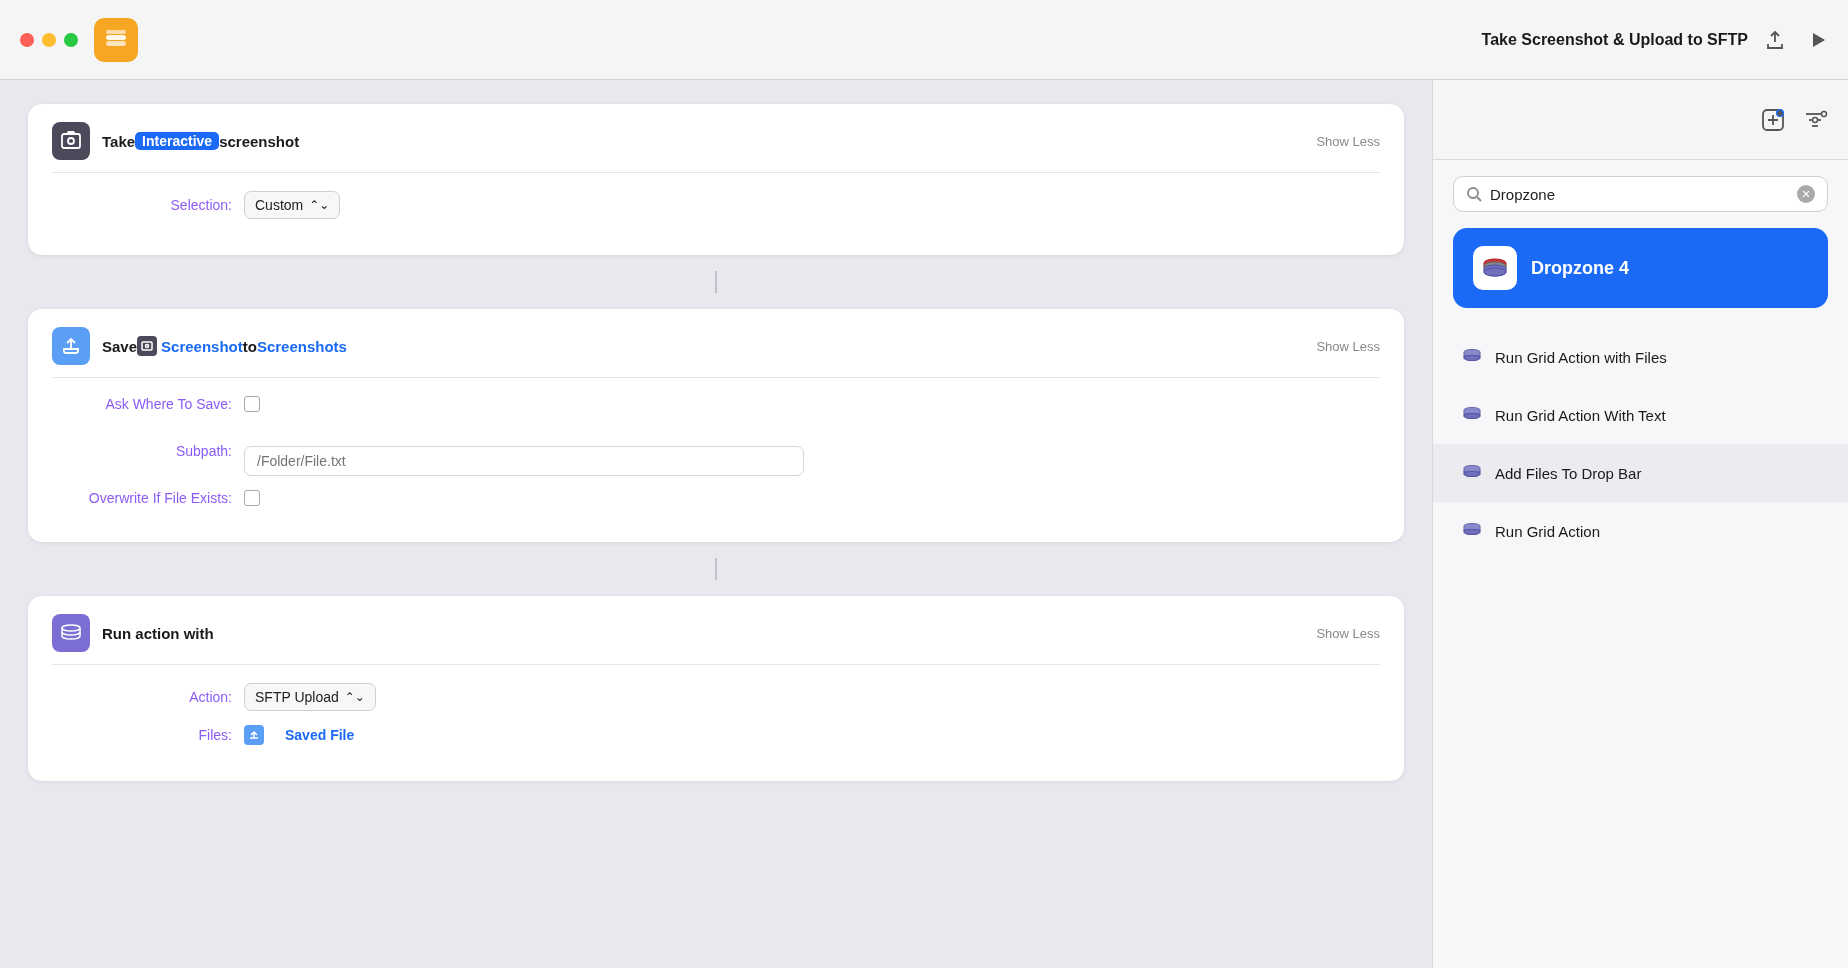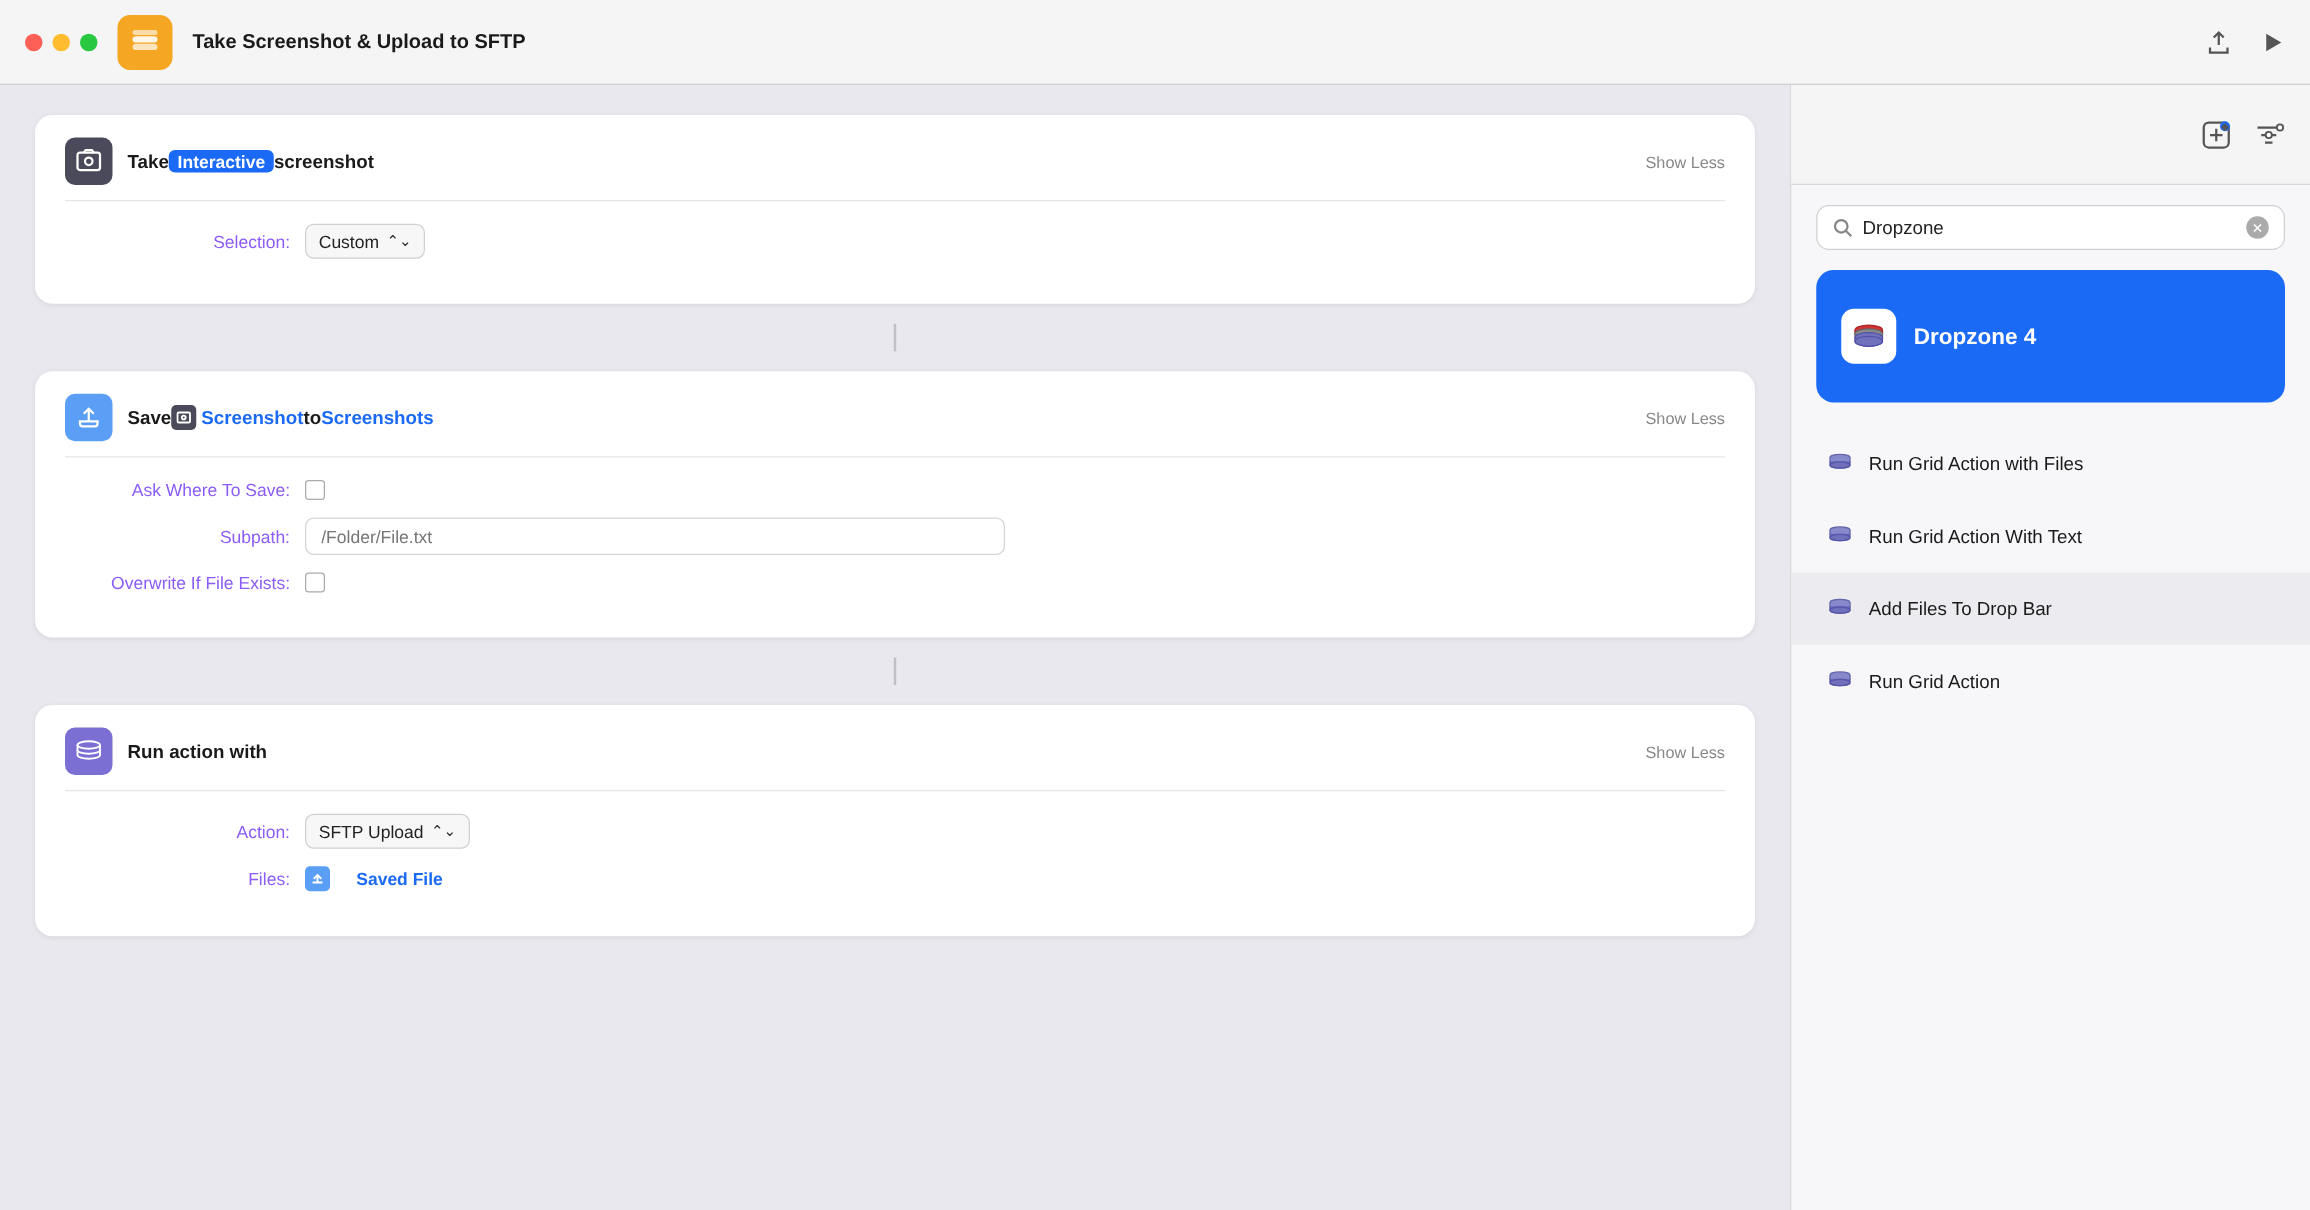--- a/index.html
+++ b/index.html
@@ -10,26 +10,27 @@
       height: 968px;
       overflow: hidden;
       display: flex;
       flex-direction: column;
     }
 
     
     .titlebar {
       background: #f5f5f5;
       border-bottom: 1px solid #d0d0d0;
-      height: 68px;
+      height: 80px;
       display: flex;
       align-items: center;
       padding: 0 20px;
       gap: 16px;
       flex-shrink: 0;
+      text-align: right;
     }
     .traffic-lights {
       display: flex;
       gap: 8px;
       align-items: center;
     }
     .traffic-light {
       width: 14px;
       height: 14px;
       border-radius: 50%;
@@ -206,20 +207,21 @@
 
     .form-input {
       flex: 1;
       border: 1px solid #d5d5d5;
       border-radius: 7px;
       padding: 6px 12px;
       font-size: 14px;
       color: #aaa;
       background: white;
       max-width: 560px;
+      margin-top: 20px;
     }
 
     .connector-line {
       width: 2px;
       height: 22px;
       background: #c0c0c8;
       margin: 0 auto;
     }
 
     
@@ -286,21 +288,21 @@
       justify-content: center;
       font-size: 11px;
       cursor: pointer;
     }
 
     
     .app-result-card {
       margin: 0 20px 16px;
       background: #1a6af5;
       border-radius: 14px;
-      padding: 31px 20px;
+      padding: 18px 20px;
       display: flex;
       align-items: center;
       gap: 14px;
     }
 
     .app-result-icon {
       width: 44px;
       height: 44px;
       border-radius: 10px;
       background: white;

